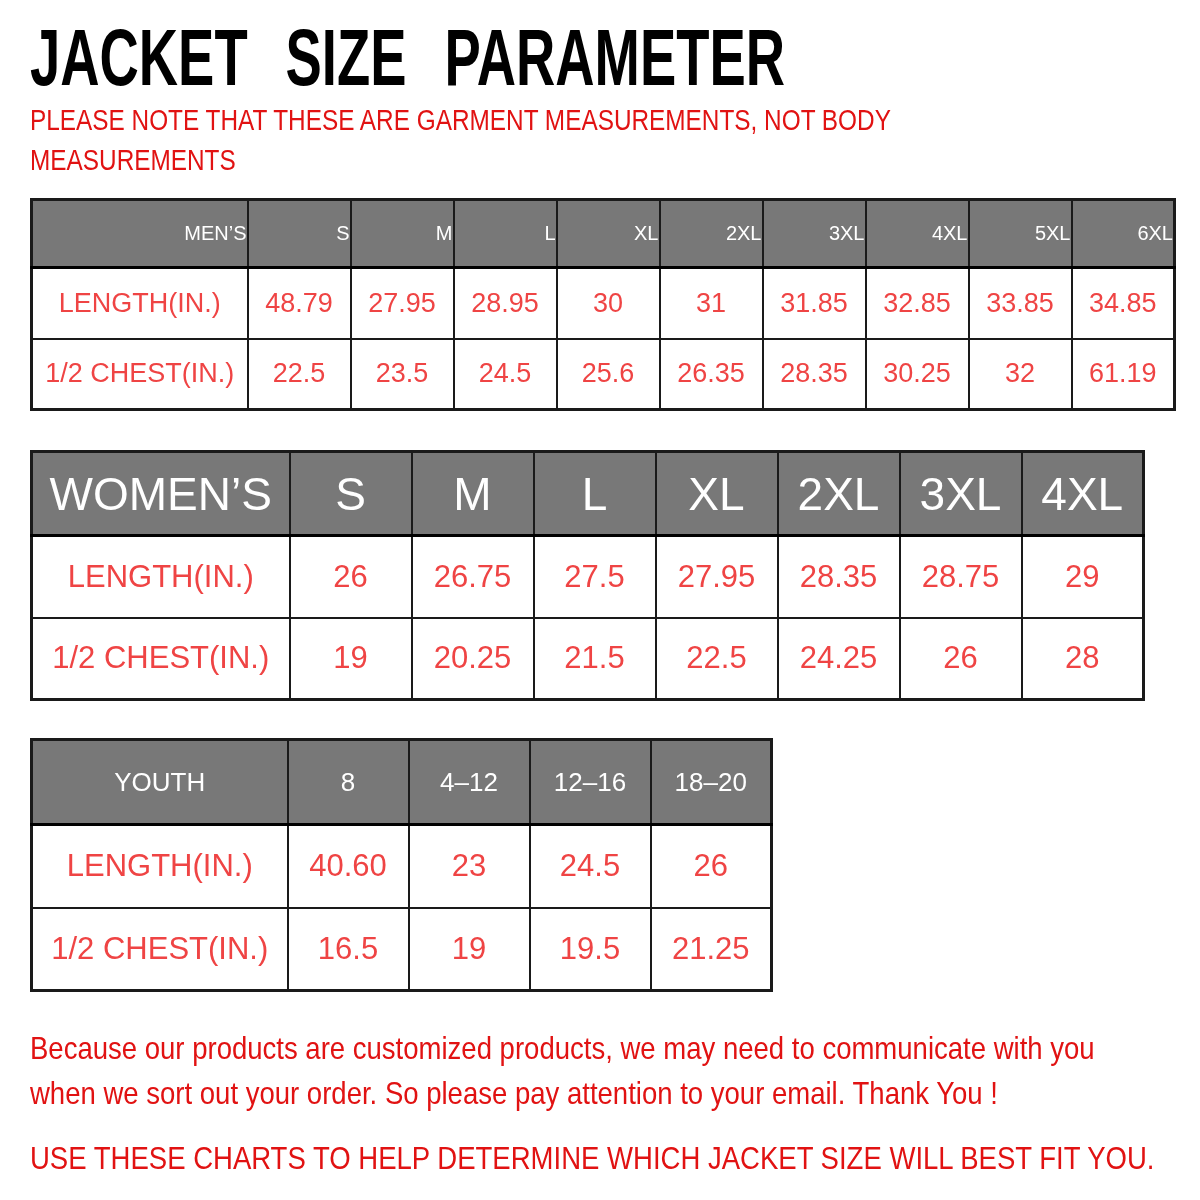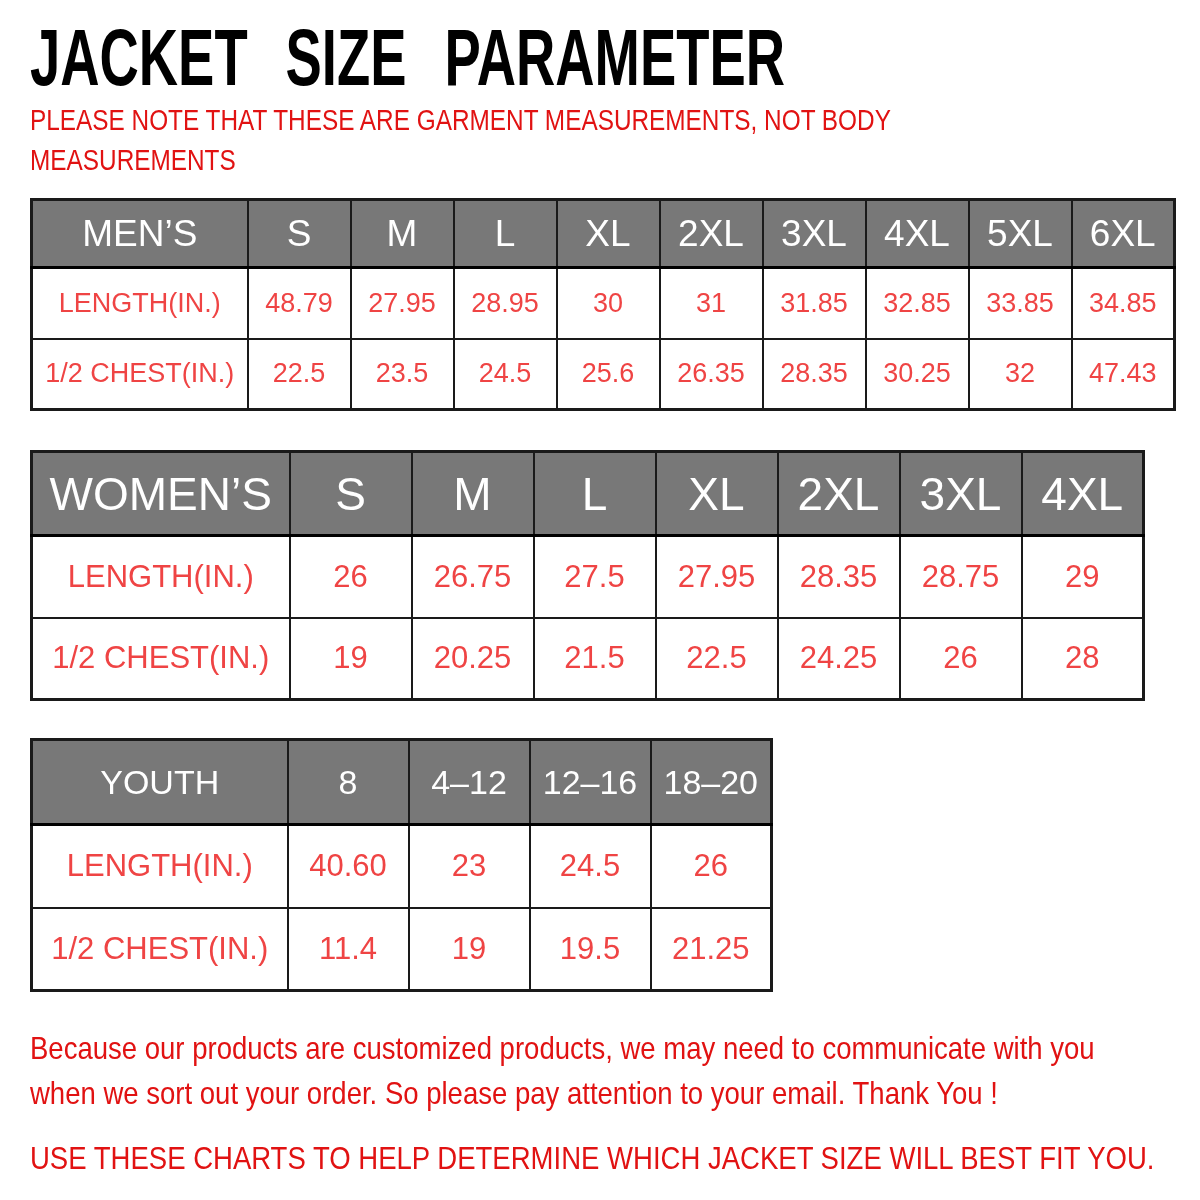--- a/index.html
+++ b/index.html
@@ -42,33 +42,33 @@
     background:#787878;
     color:#ffffff;
     font-weight:normal;
     border-bottom:3px solid #000;
   }
   td{color:#ef4444;}
   
   .mens{left:30px;top:198px;}
   .mens tr.head{height:68px;}
   .mens tr.data{height:71px;}
-  .mens tr.head th{font-size:37px;}
+  .mens tr.head th{font-size:20px;text-align:right;}
   .mens td{font-size:27px;}
   
   .womens{left:30px;top:450px;}
   .womens tr.head{height:84px;}
   .womens tr.data{height:82px;}
   .womens tr.head th{font-size:46px;}
   .womens td{font-size:31px;}
   
   .youth{left:30px;top:738px;}
   .youth tr.head{height:85px;}
   .youth tr.data{height:83px;}
-  .youth tr.head th{font-size:34px;}
+  .youth tr.head th{font-size:26px;}
   .youth td{font-size:31px;}
   .footer{
     position:absolute;left:30px;top:1026px;
     color:#e11212;
     transform:scaleX(0.86);transform-origin:left top;
     white-space:nowrap;
   }
   .footer .para1{font-size:32px;line-height:45px;}
   .footer .para2{font-size:32px;line-height:40px;margin-top:22px;}
 </style>
@@ -123,21 +123,21 @@
   <tr class="data">
     <td>1/2 CHEST(IN.)</td>
     <td>22.5</td>
     <td>23.5</td>
     <td>24.5</td>
     <td>25.6</td>
     <td>26.35</td>
     <td>28.35</td>
     <td>30.25</td>
     <td>32</td>
-    <td>47.43</td>
+    <td>61.19</td>
   </tr>
 </tbody>
   </table>
 
 <table class="size-table womens">
   <colgroup>
     <col style="width:258px">
       <col style="width:122px">
       <col style="width:122px">
       <col style="width:122px">
@@ -198,21 +198,21 @@
   </tr>
   <tr class="data">
     <td>LENGTH(IN.)</td>
     <td>40.60</td>
     <td>23</td>
     <td>24.5</td>
     <td>26</td>
   </tr>
   <tr class="data">
     <td>1/2 CHEST(IN.)</td>
-    <td>11.4</td>
+    <td>16.5</td>
     <td>19</td>
     <td>19.5</td>
     <td>21.25</td>
   </tr>
 </tbody>
   </table>
 
 <div class="footer">
   <div class="para1">
     <div>Because our products are customized products, we may need to communicate with you</div>

